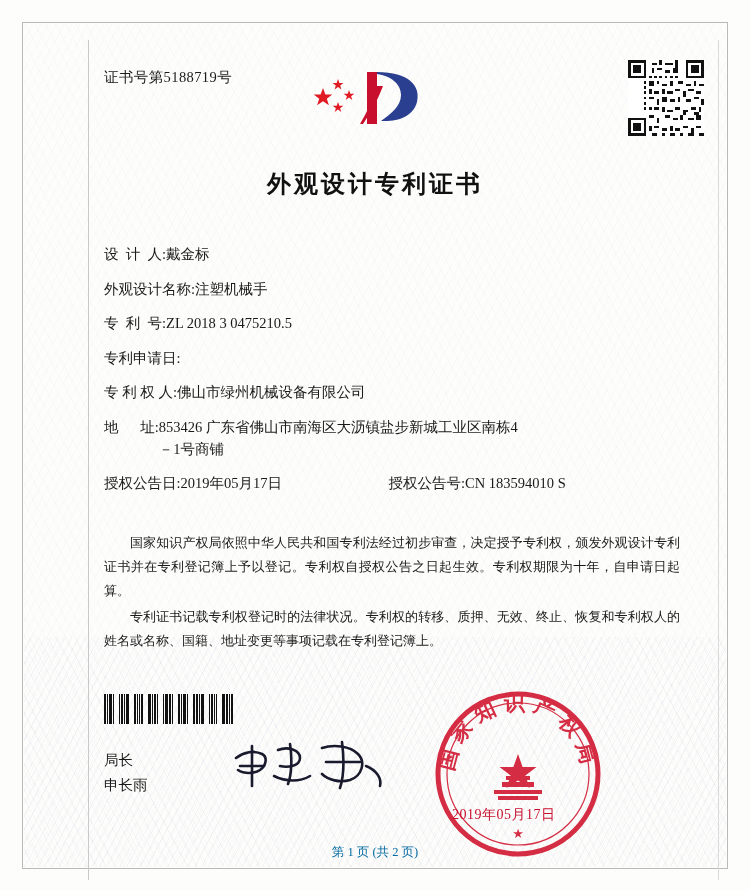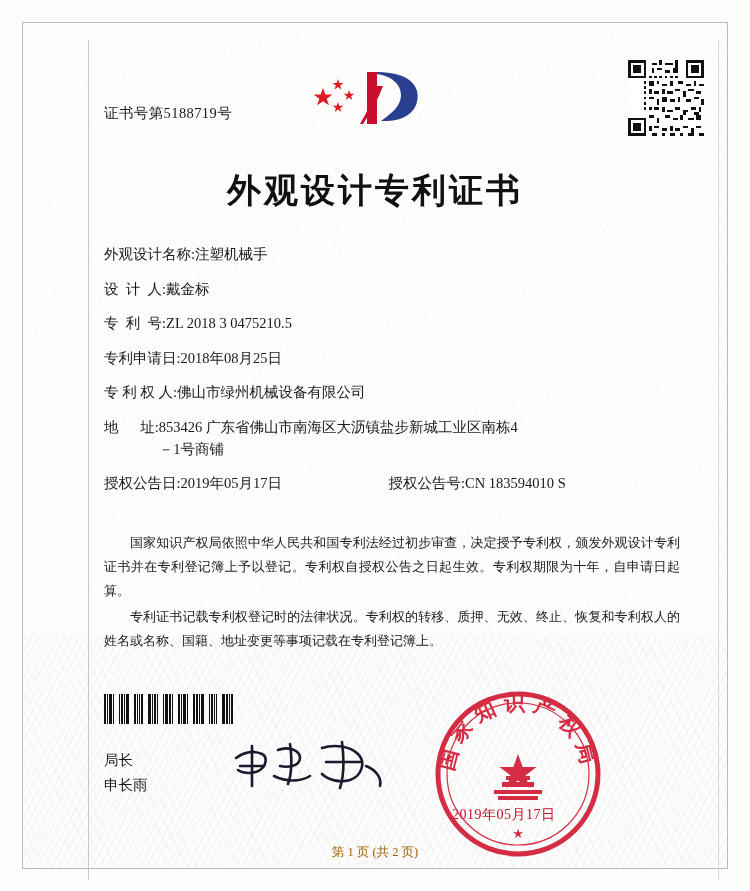--- a/index.html
+++ b/index.html
@@ -67,21 +67,20 @@
     pointer-events: none;
   }
 
   .cert-no {
     position: absolute;
     left: 104px;
     top: 68px;
     font-size: 14.5px;
     letter-spacing: 0.4px;
     white-space: nowrap;
-    margin-top: 36px;
   }
 
   
   .qr {
     position: absolute;
     right: 46px;
     top: 60px;
     width: 76px;
     height: 76px;
   }
@@ -96,21 +95,21 @@
     height: 72px;
   }
 
   .title {
     position: absolute;
     left: 0;
     right: 0;
     top: 168px;
     text-align: center;
     font-family: "Liberation Serif", "DejaVu Serif", serif;
-    font-size: 34px;
+    font-size: 24px;
     font-weight: bold;
     letter-spacing: 3px;
     color: #111;
   }
 
   .fields {
     position: absolute;
     left: 104px;
     top: 243px;
     width: 580px;
@@ -202,21 +201,21 @@
     letter-spacing: 0.5px;
   }
 
   .footer {
     position: absolute;
     left: 0;
     right: 0;
     bottom: 30px;
     text-align: center;
     font-size: 12.5px;
-    color: #a16207;
+    color: #0369a1;
     margin-top: 34px;
   }
 </style>
 </head>
 <body>
 
 <div class="page">
 
   <div class="bg-tint"></div>
   <div class="bg-tint-bottom"></div>
@@ -336,34 +335,33 @@
     </g>
     <path d="M62,10 L72,10 L72,62 L62,62 Z" fill="#c8102e"></path>
     <path d="M72,10 C104,10 116,24 112,40 C108,55 92,60 76,59 C86,52 96,44 96,33 C96,22 86,14 72,12 Z" fill="#2a3f8f"></path>
     <path d="M55,62 C62,50 68,38 72,24 L78,24 C72,40 64,53 58,62 Z" fill="#c8102e"></path>
   </svg>
 
   <div class="title">外观设计专利证书</div>
 
   <div class="fields">
     <div class="field-row">
+      <span class="field-label">设  计  人:</span>
+      <span class="field-value">戴金标</span>
+    </div>
+    <div class="field-row">
       <span class="field-label">外观设计名称:</span>
       <span class="field-value">注塑机械手</span>
     </div>
     <div class="field-row">
-      <span class="field-label">设  计  人:</span>
-      <span class="field-value">戴金标</span>
-    </div>
-    <div class="field-row">
       <span class="field-label">专  利  号:</span>
       <span class="field-value">ZL 2018 3 0475210.5</span>
     </div>
     <div class="field-row">
       <span class="field-label">专利申请日:</span>
-      <span class="field-value">2018年08月25日</span>
     </div>
     <div class="field-row">
       <span class="field-label">专 利 权 人:</span>
       <span class="field-value">佛山市绿州机械设备有限公司</span>
     </div>
     <div class="field-row">
       <span class="field-label">地      址:</span>
       <span class="field-value">853426 广东省佛山市南海区大沥镇盐步新城工业区南栋4
 －1号商铺</span>
     </div>

